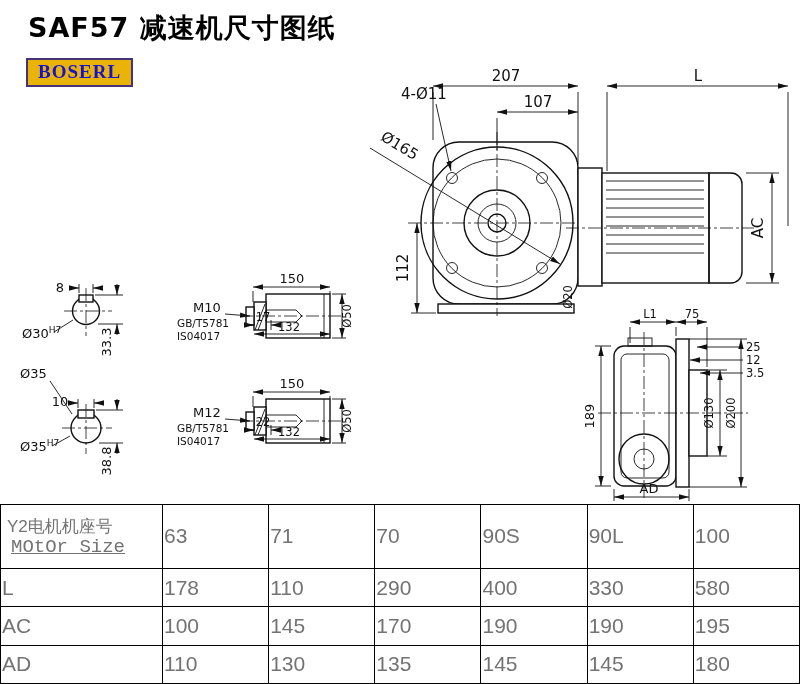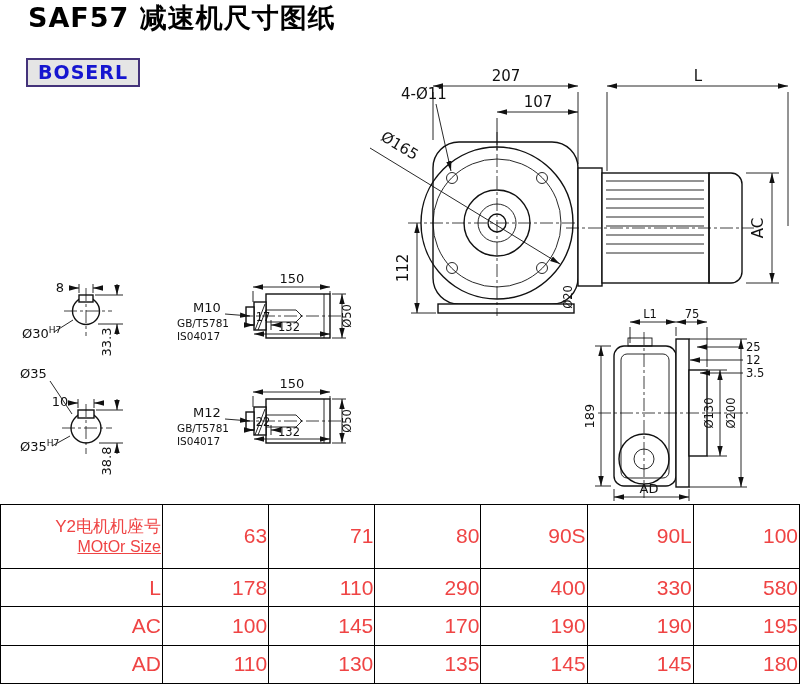--- a/index.html
+++ b/index.html
@@ -1,46 +1,46 @@
 <!DOCTYPE html>
 <html><head>
 <meta charset="utf-8">
 <style>
   html,body { margin:0; padding:0; background:#fff; }
   .page { position:relative; width:800px; height:684px; background:#fff; overflow:hidden;
           font-family:"DejaVu Sans", sans-serif; color:#111; }
-  .title { position:absolute; left:28px; top:0; font-size:27px; font-weight:bold;
+  .title { position:absolute; left:28px; top:10px; font-size:27px; font-weight:bold;
            letter-spacing:1px; color:#000; }
   .brand-box { position:absolute; left:26px; top:58px; border:2px solid #44337a;
-               padding:1px 10px 2px 10px; background:#e5e5e5; }
+               padding:1px 10px 2px 10px; background:#eab308;font-family:Liberation Serif, serif; }
   .brand-box span { color:#1515d0; font-weight:bold; font-size:19px; letter-spacing:1px; }
   svg.drawing { position:absolute; left:0; top:0; }
 
   
   .ln   { stroke:#111; stroke-width:1.4; fill:#fff; }
   .lnf  { stroke:#111; stroke-width:1.4; fill:none; }
   .thin { stroke:#111; stroke-width:0.9; fill:none; }
   .dim  { stroke:#111; stroke-width:0.9; fill:none; }
   .cl   { stroke:#111; stroke-width:0.8; fill:none; stroke-dasharray:13 3 3 3; }
   text  { fill:#111; }
   .t15 { font:15px "DejaVu Sans", sans-serif; }
   .t13 { font:13px "DejaVu Sans", sans-serif; }
   .t11 { font:11.5px "DejaVu Sans", sans-serif; }
   .t10 { font:10.5px "DejaVu Sans", sans-serif; }
   .sup { font-size:9px; }
 
   
   table.spec { position:absolute; left:0; top:504px; width:800px; height:180px;
                border-collapse:collapse; table-layout:fixed; background:#fff; }
-  table.spec td { border:1.6px solid #000; text-align:right; vertical-align:middle;
-                  font-family:"Liberation Sans", sans-serif; font-size:21px; color:#ef4444; }
+  table.spec td { border:1.6px solid #000; text-align:left; vertical-align:middle;
+                  font-family:"Liberation Sans", sans-serif; font-size:21px; color:#737373; }
   table.spec col.c0 { width:162px; }
   td.hcell { text-align:left; padding-left:6px; }
   td.hcell .cn { font-size:17px; line-height:20px; padding-top:2px; }
-  td.hcell .en { font-family:Liberation Sans, sans-serif; font-size:16px; line-height:20px;
+  td.hcell .en { font-family:Liberation Mono, monospace; font-size:19px; line-height:20px;
                  text-decoration:underline; padding-left:4px; }
 </style>
 </head>
 <body>
 
 <div class="page">
 
   <div class="title">SAF57 减速机尺寸图纸</div>
   <div class="brand-box">
     <span>BOSERL</span>
@@ -278,21 +278,21 @@
         <col>
       </colgroup>
     <tbody>
       <tr>
         <td class="hcell">
           <div class="cn">Y2电机机座号</div>
           <div class="en">MOtOr Size</div>
         </td>
         <td>63</td>
         <td>71</td>
-        <td>80</td>
+        <td>70</td>
         <td>90S</td>
         <td>90L</td>
         <td>100</td>
       </tr>
       <tr>
         <td>L</td>
         <td>178</td>
         <td>110</td>
         <td>290</td>
         <td>400</td>

